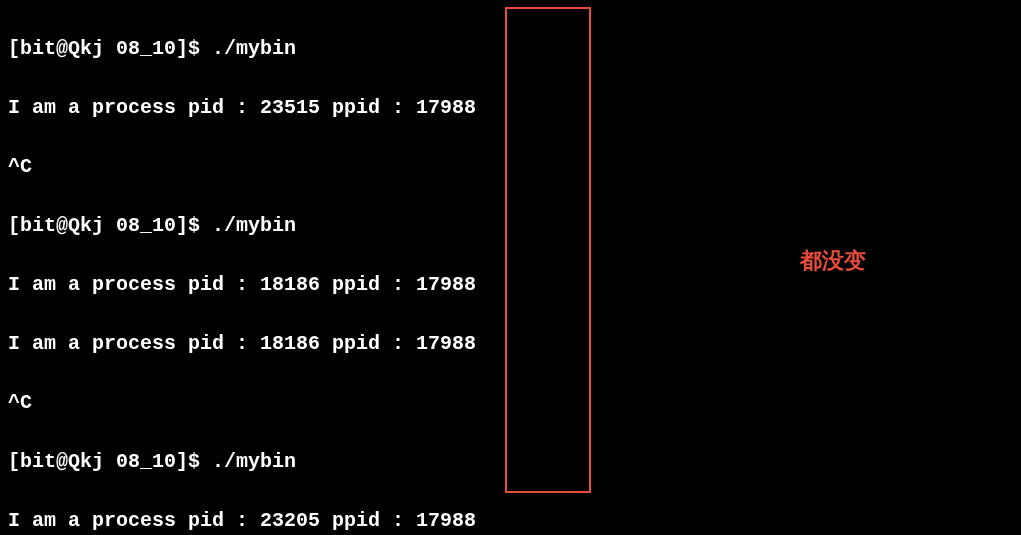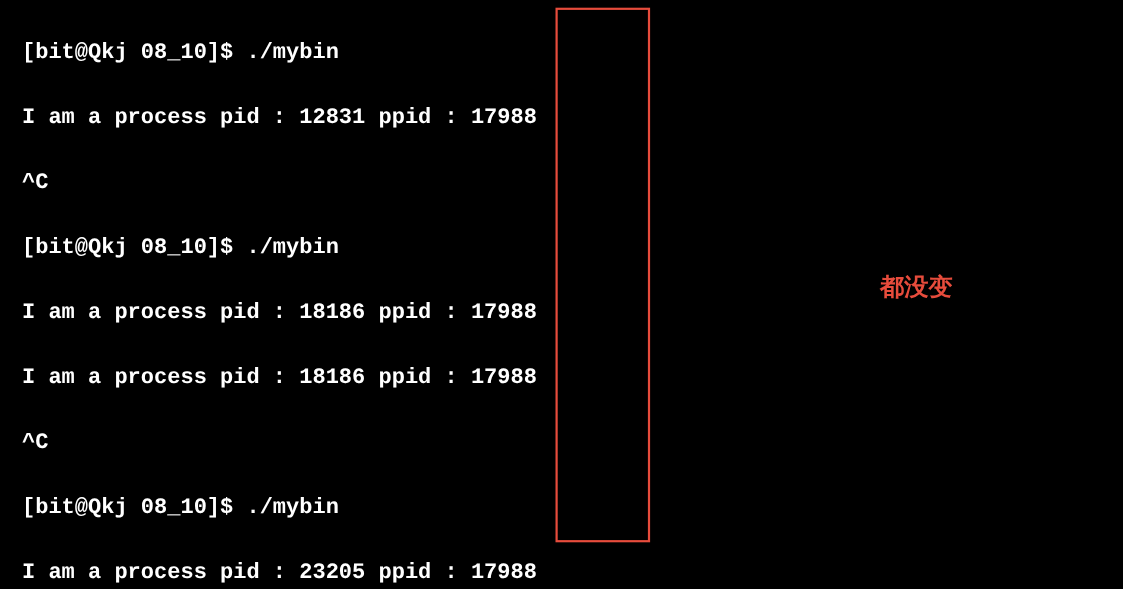--- a/index.html
+++ b/index.html
@@ -31,28 +31,28 @@
     }
     .annotation {
       position: absolute;
       color: #e74c3c;
       font-size: 22px;
       font-weight: bold;
       top: 246px;
       left: 800px;
       font-family: Liberation Sans, sans-serif;
     }
-    .line { display: block; margin-left: 12px; }
+    .line { display: block; }
   </style>
 </head>
 <body>
 
 <div class="terminal">
 <span class="line"><span>[bit@Qkj 08_10]$ </span><span>./mybin</span></span>
-<span class="line"><span>I am a process pid : </span><span>12831</span><span> ppid : </span><span>17988</span></span>
+<span class="line"><span>I am a process pid : </span><span>23515</span><span> ppid : </span><span>17988</span></span>
 <span class="line">^C</span>
 <span class="line"><span>[bit@Qkj 08_10]$ </span><span>./mybin</span></span>
 <span class="line"><span>I am a process pid : </span><span>18186</span><span> ppid : </span><span>17988</span></span>
 <span class="line"><span>I am a process pid : </span><span>18186</span><span> ppid : </span><span>17988</span></span>
 <span class="line">^C</span>
 <span class="line"><span>[bit@Qkj 08_10]$ </span><span>./mybin</span></span>
 <span class="line"><span>I am a process pid : </span><span>23205</span><span> ppid : </span><span>17988</span></span>
 
 
 

